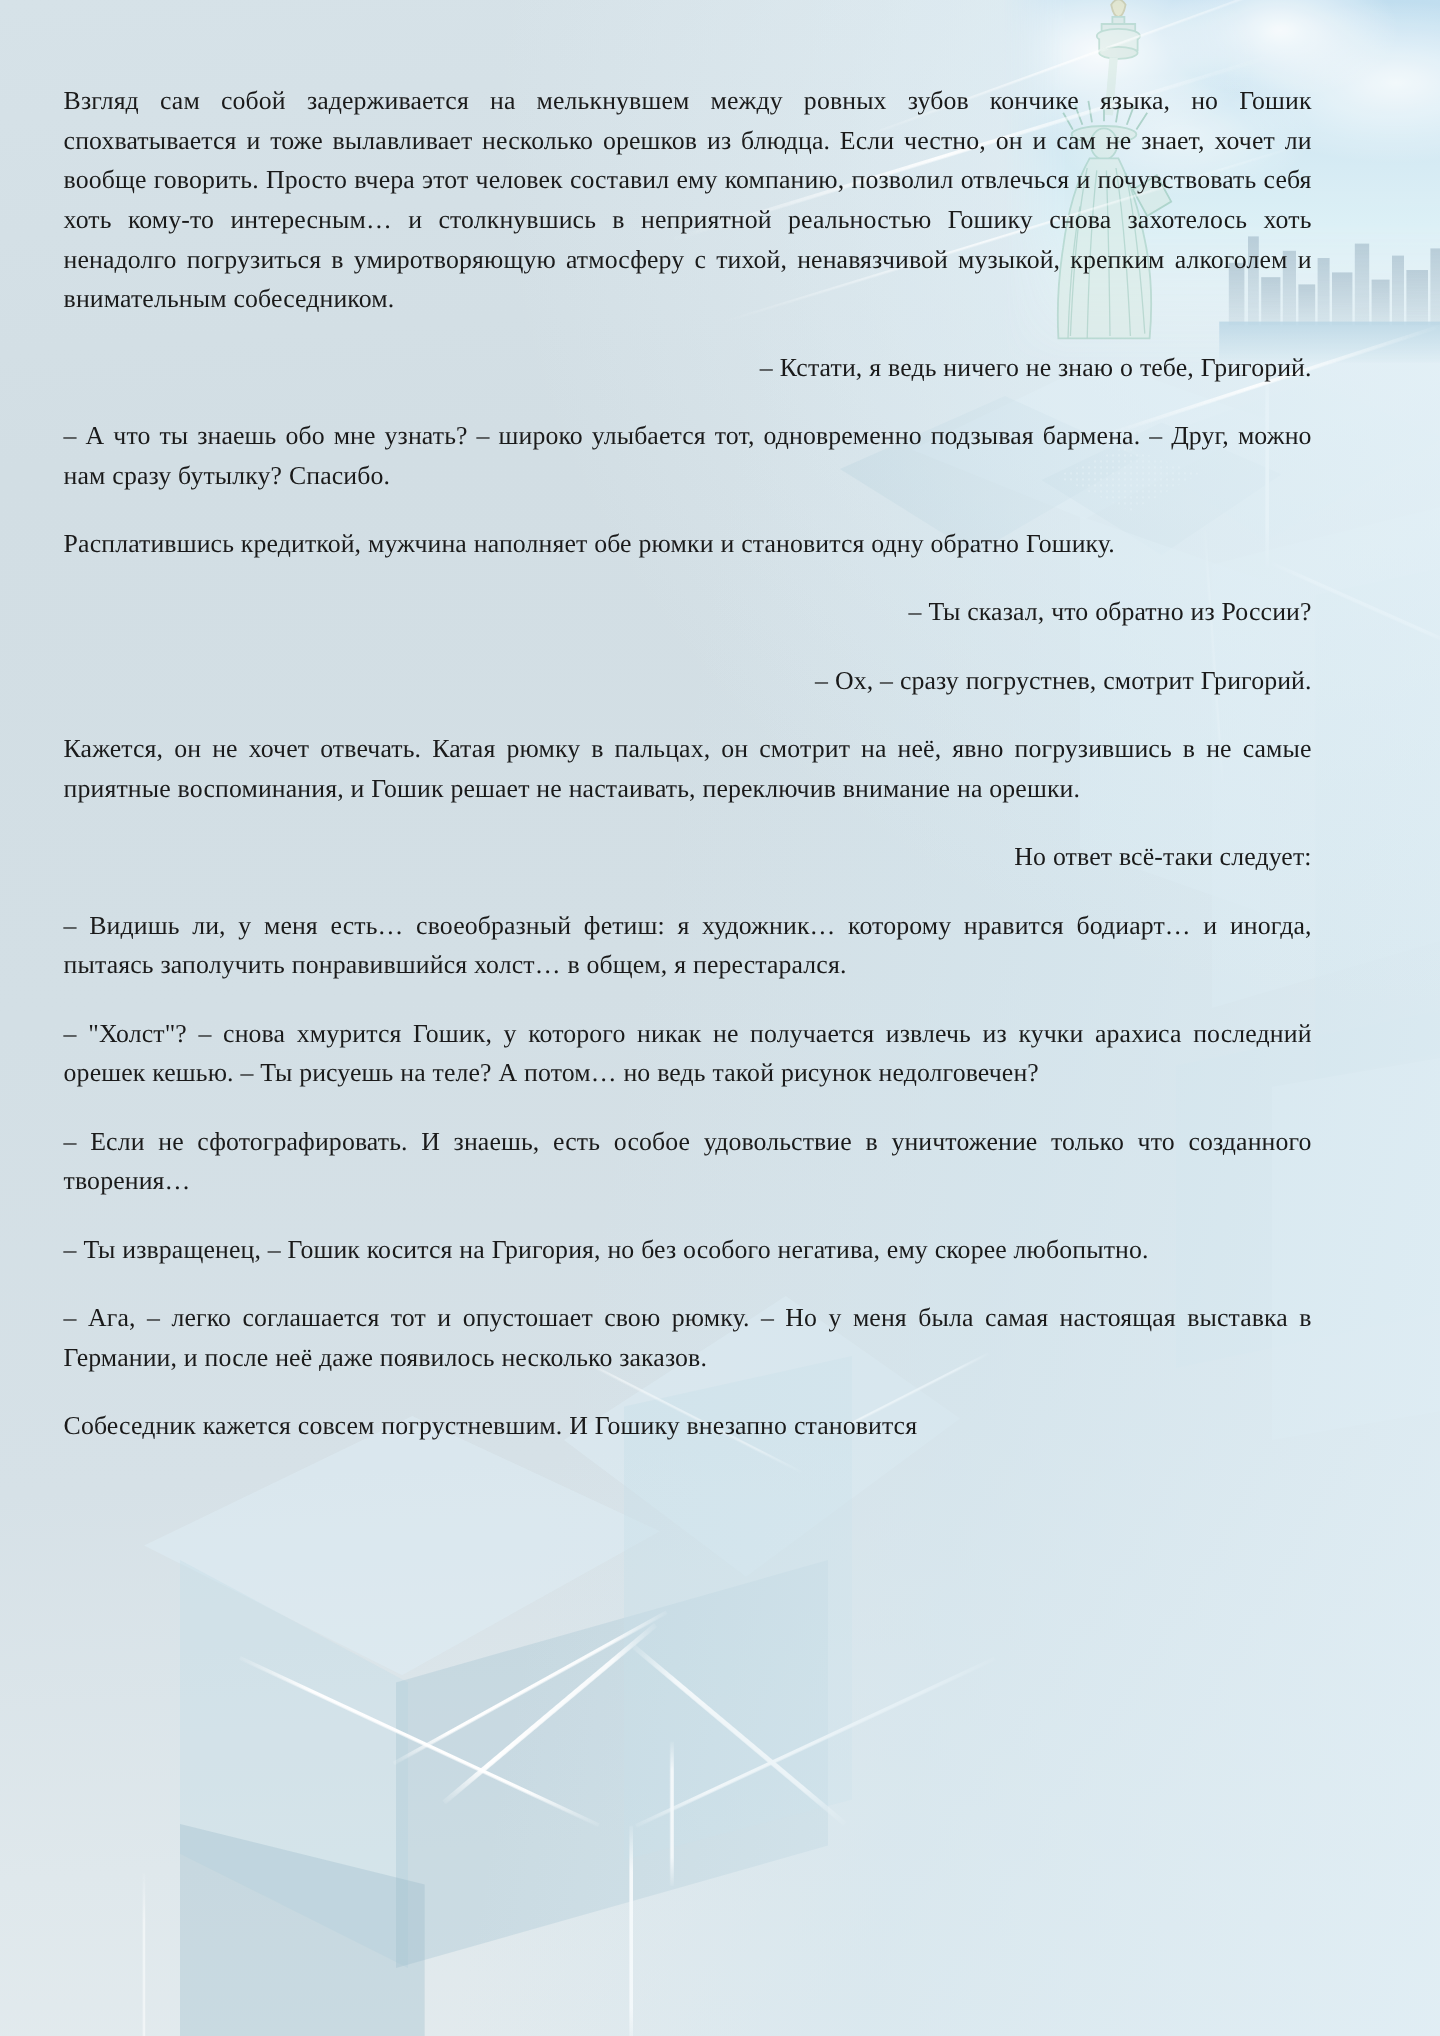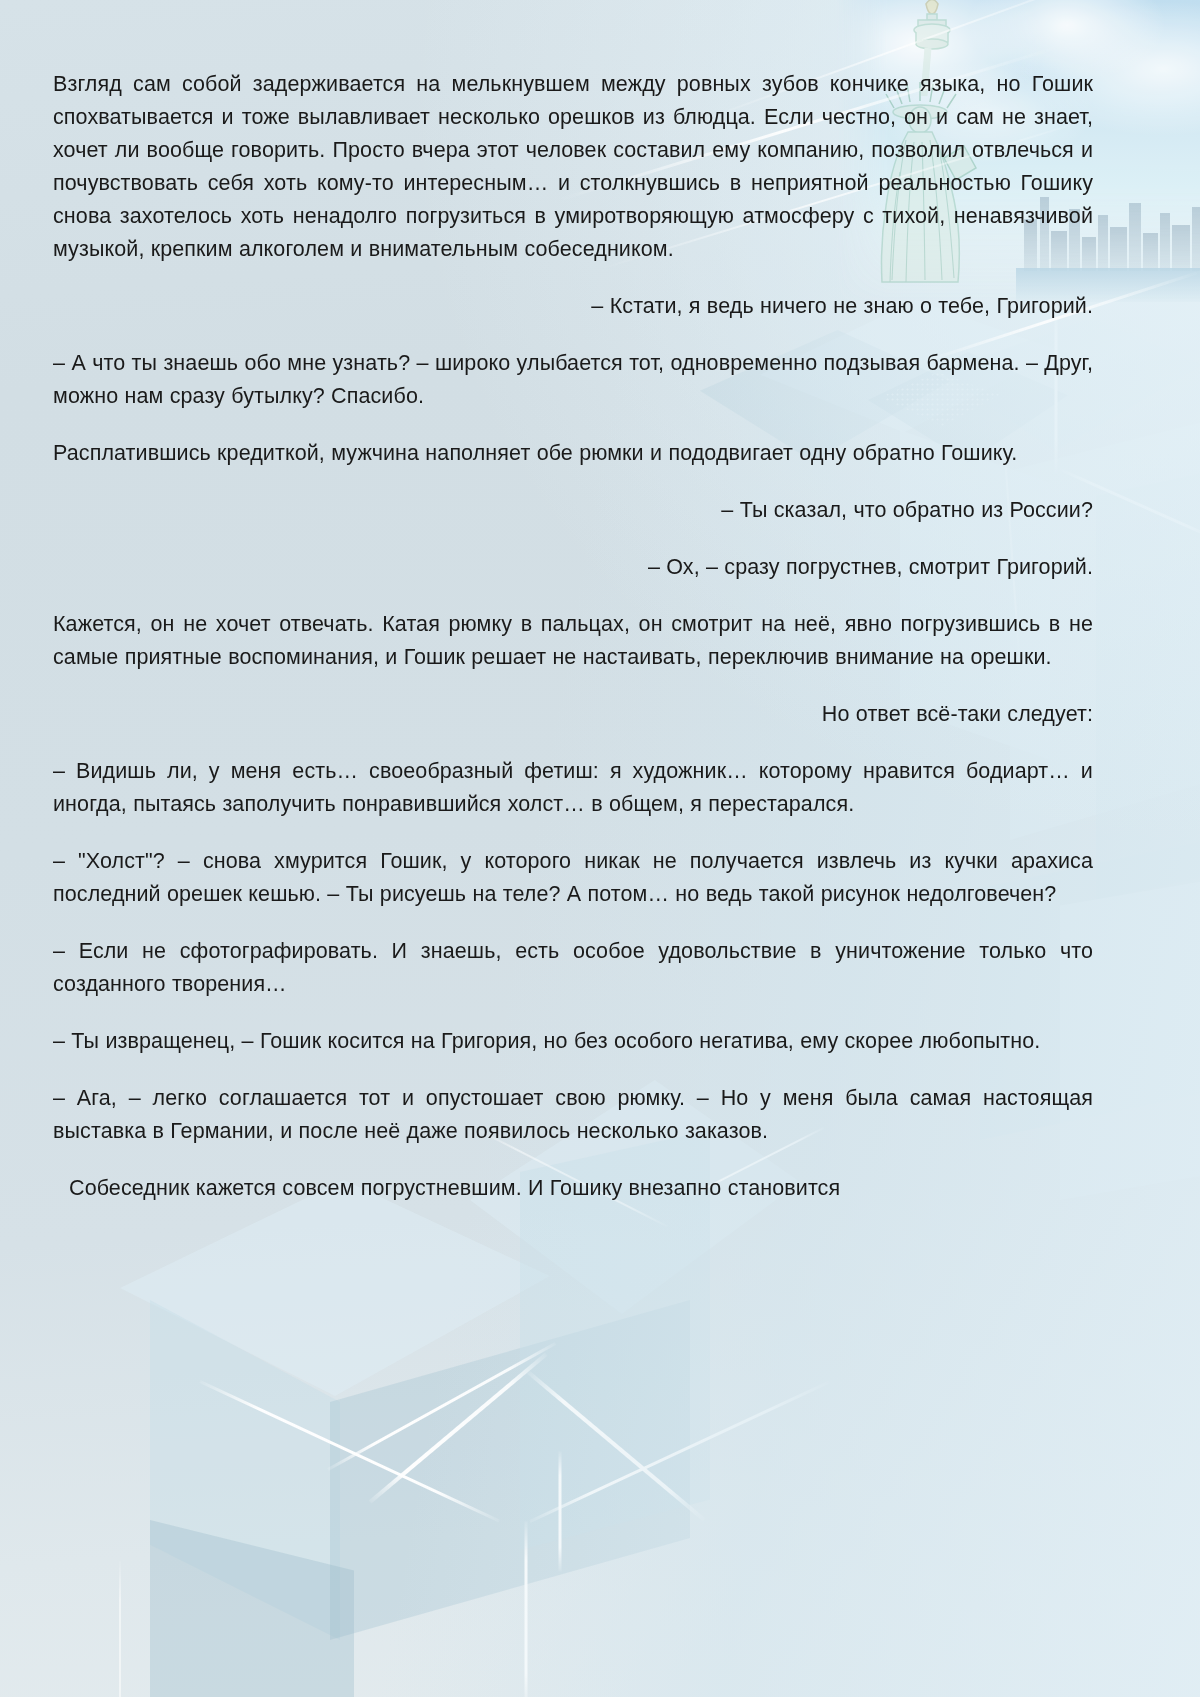--- a/index.html
+++ b/index.html
@@ -8,21 +8,21 @@
     padding: 0;
     background: #ffffff;
   }
 
   #page {
     position: relative;
     width: 1200px;
     height: 1697px;
     overflow: hidden;
     background: #d3dfe5;
-    font-family: Liberation Sans, sans-serif;
+    font-family: Liberation Serif, serif;
   }
 
   
   .bg-layer {
     position: absolute;
     inset: 0;
     pointer-events: none;
   }
 
   
@@ -155,21 +155,21 @@
   p.para {
     margin: 0 0 24px 0;
     font-size: 21.5px;
     line-height: 33px;
     color: #1a1a1a;
     text-align: justify;
     text-justify: inter-word;
     letter-spacing: 0.1px;
     word-spacing: 0.2px;
   }
-  p.para:last-child { margin-bottom: 0; margin-left: 16px; }
+  p.para:last-child { margin-bottom: 0; }
   p.para.nojust { text-align: right; }
 </style>
 </head>
 <body>
 
 <div id="page">
 
   <div class="bg-layer bg-base"></div>
 
   <div class="face lite" style="left:760px; top:300px; width:300px; height:170px; clip-path:polygon(0 44%, 52% 0, 100% 30%, 48% 78%);"></div>
@@ -265,21 +265,21 @@
 
   <div class="streak s3"></div>
   <div class="streak s1"></div>
   <div class="streak s2"></div>
   <div class="streak s4"></div>
 
   <div class="content">
     <p class="para">Взгляд сам собой задерживается на мелькнувшем между ровных зубов кончике языка, но Гошик спохватывается и тоже вылавливает несколько орешков из блюдца. Если честно, он и сам не знает, хочет ли вообще говорить. Просто вчера этот человек составил ему компанию, позволил отвлечься и почувствовать себя хоть кому-то интересным… и столкнувшись в неприятной реальностью Гошику снова захотелось хоть ненадолго погрузиться в умиротворяющую атмосферу с тихой, ненавязчивой музыкой, крепким алкоголем и внимательным собеседником.</p>
     <p class="para nojust">– Кстати, я ведь ничего не знаю о тебе, Григорий.</p>
     <p class="para">– А что ты знаешь обо мне узнать? – широко улыбается тот, одновременно подзывая бармена. – Друг, можно нам сразу бутылку? Спасибо.</p>
-    <p class="para">Расплатившись кредиткой, мужчина наполняет обе рюмки и пододвигает одну обратно Гошику.</p>
+    <p class="para">Расплатившись кредиткой, мужчина наполняет обе рюмки и становится одну обратно Гошику.</p>
     <p class="para nojust">– Ты сказал, что обратно из России?</p>
     <p class="para nojust">– Ох, – сразу погрустнев, смотрит Григорий.</p>
     <p class="para">Кажется, он не хочет отвечать. Катая рюмку в пальцах, он смотрит на неё, явно погрузившись в не самые приятные воспоминания, и Гошик решает не настаивать, переключив внимание на орешки.</p>
     <p class="para nojust">Но ответ всё-таки следует:</p>
     <p class="para">– Видишь ли, у меня есть… своеобразный фетиш: я художник… которому нравится бодиарт… и иногда, пытаясь заполучить понравившийся холст… в общем, я перестарался.</p>
     <p class="para">– "Холст"? – снова хмурится Гошик, у которого никак не получается извлечь из кучки арахиса последний орешек кешью. – Ты рисуешь на теле? А потом… но ведь такой рисунок недолговечен?</p>
     <p class="para">– Если не сфотографировать. И знаешь, есть особое удовольствие в уничтожение только что созданного творения…</p>
     <p class="para">– Ты извращенец, – Гошик косится на Григория, но без особого негатива, ему скорее любопытно.</p>
     <p class="para">– Ага, – легко соглашается тот и опустошает свою рюмку. – Но у меня была самая настоящая выставка в Германии, и после неё даже появилось несколько заказов.</p>
     <p class="para">Собеседник кажется совсем погрустневшим. И Гошику внезапно становится</p>

